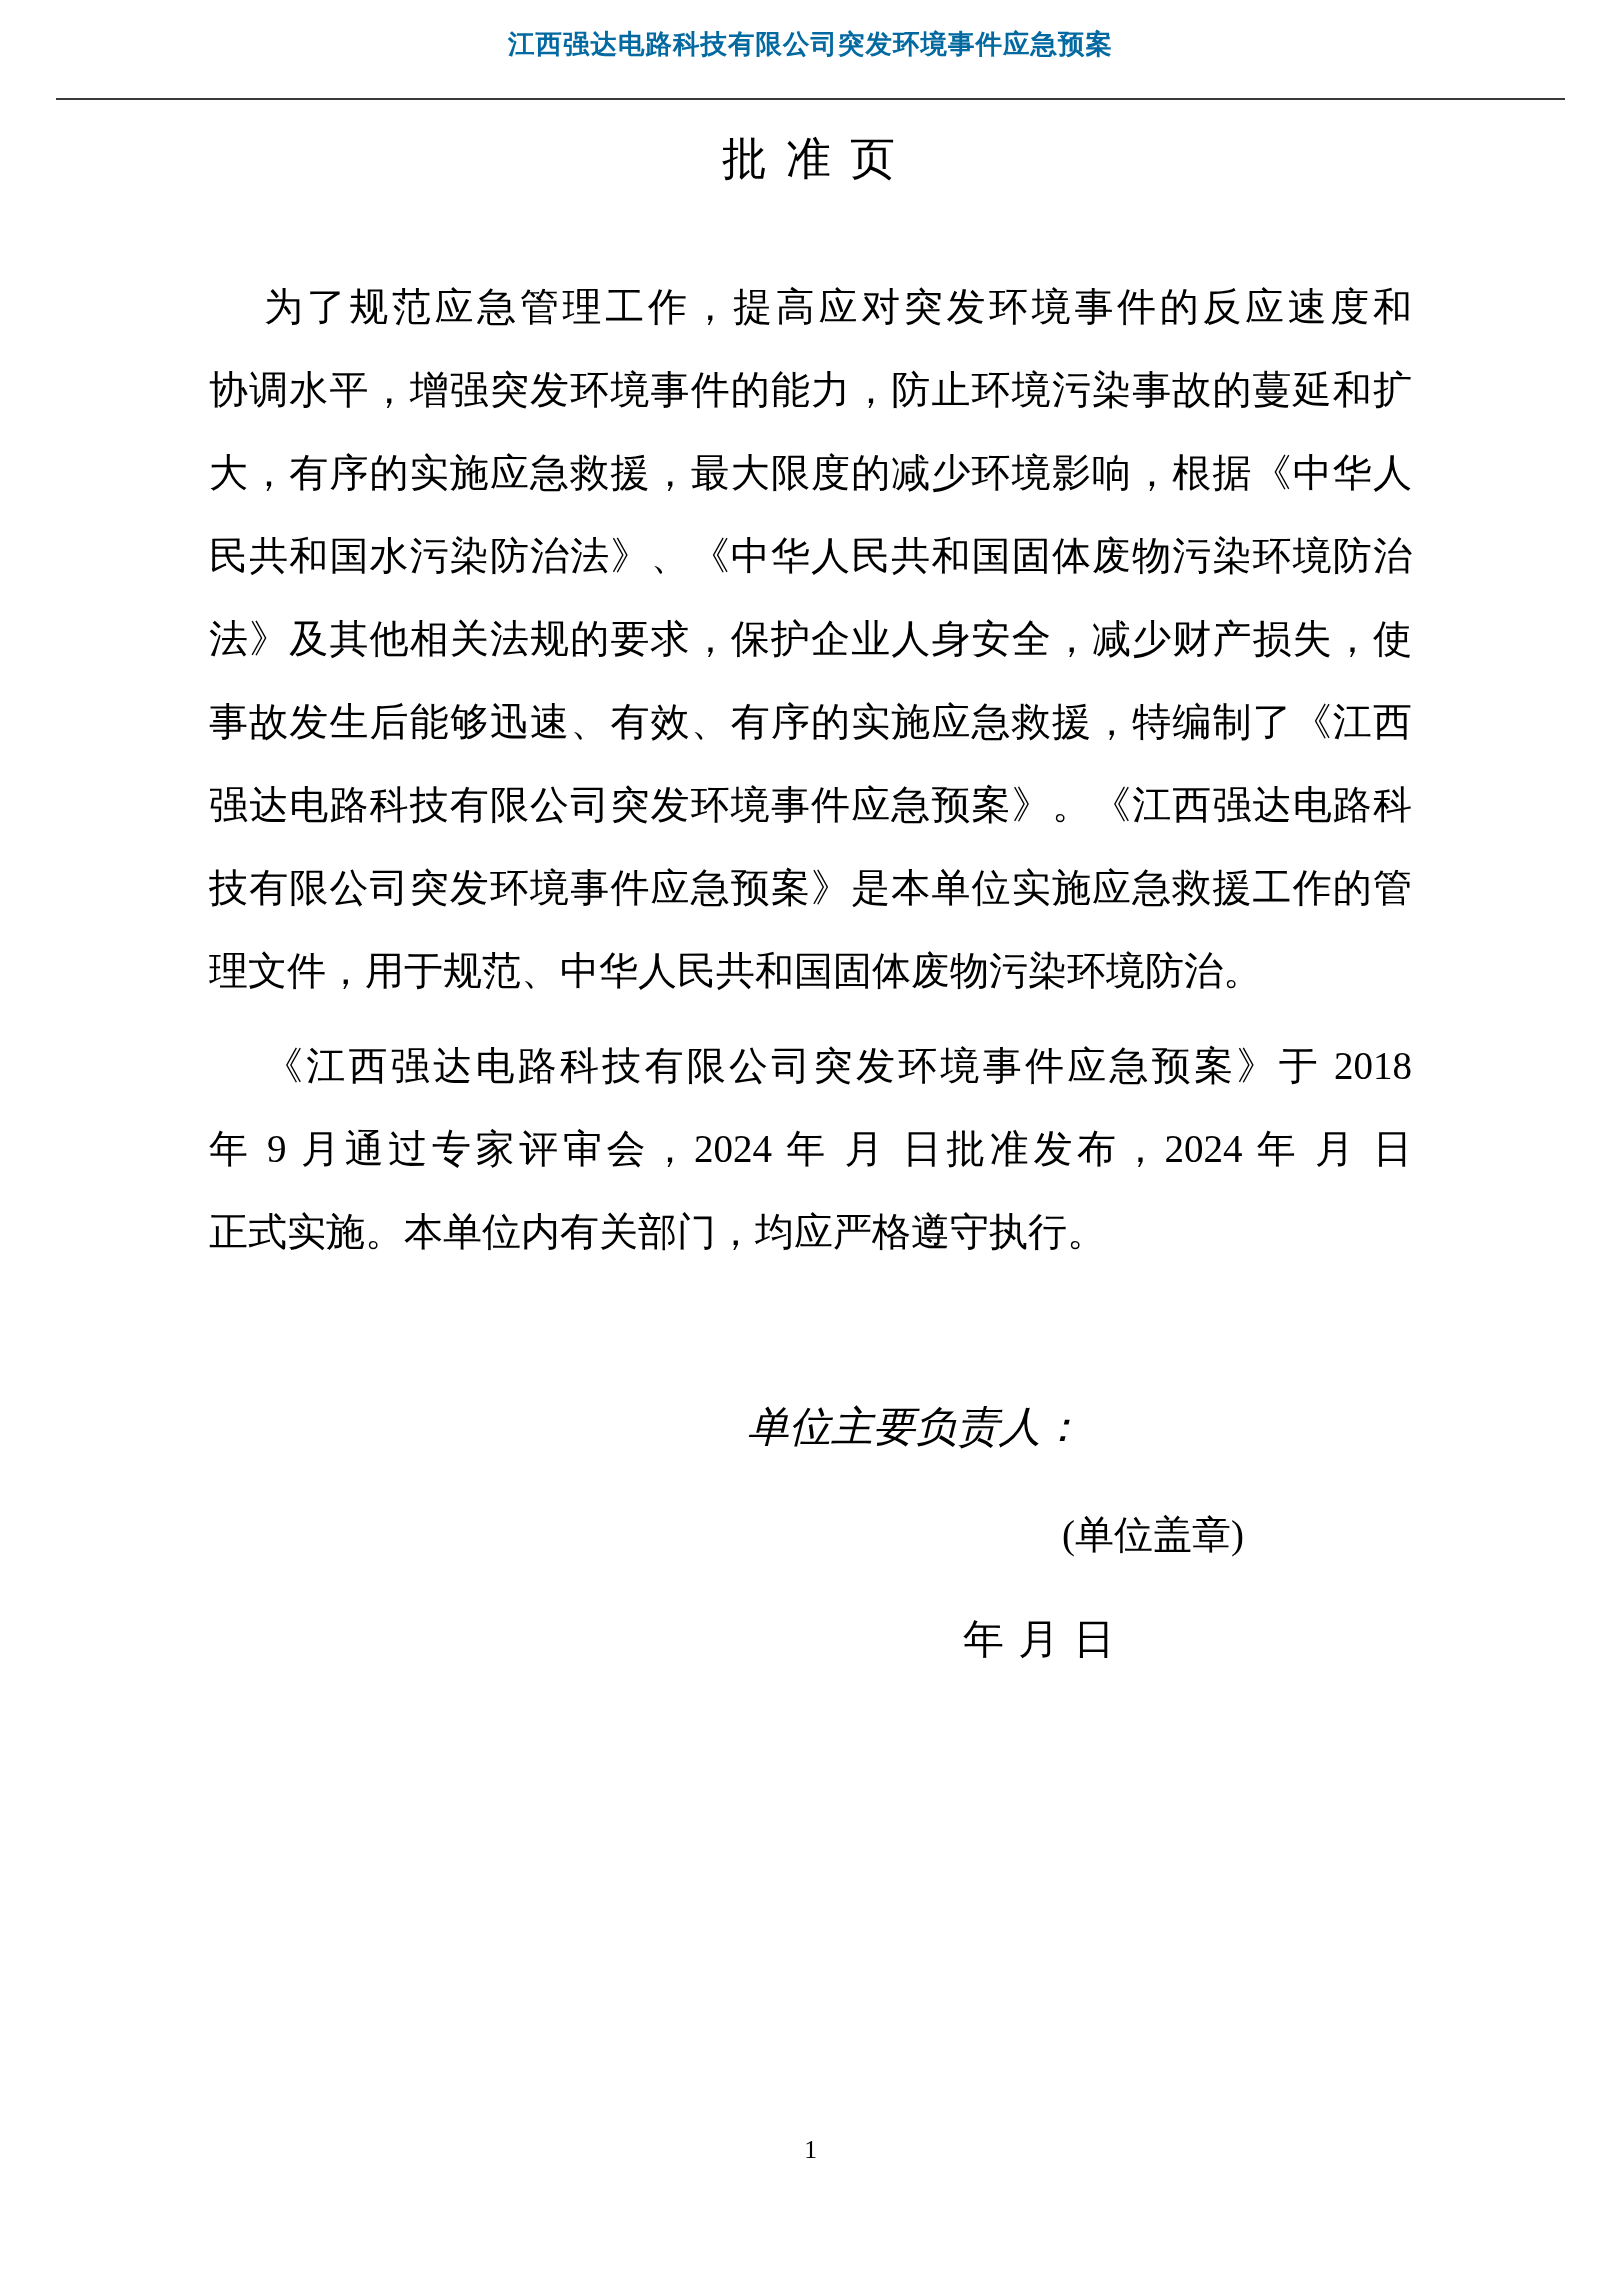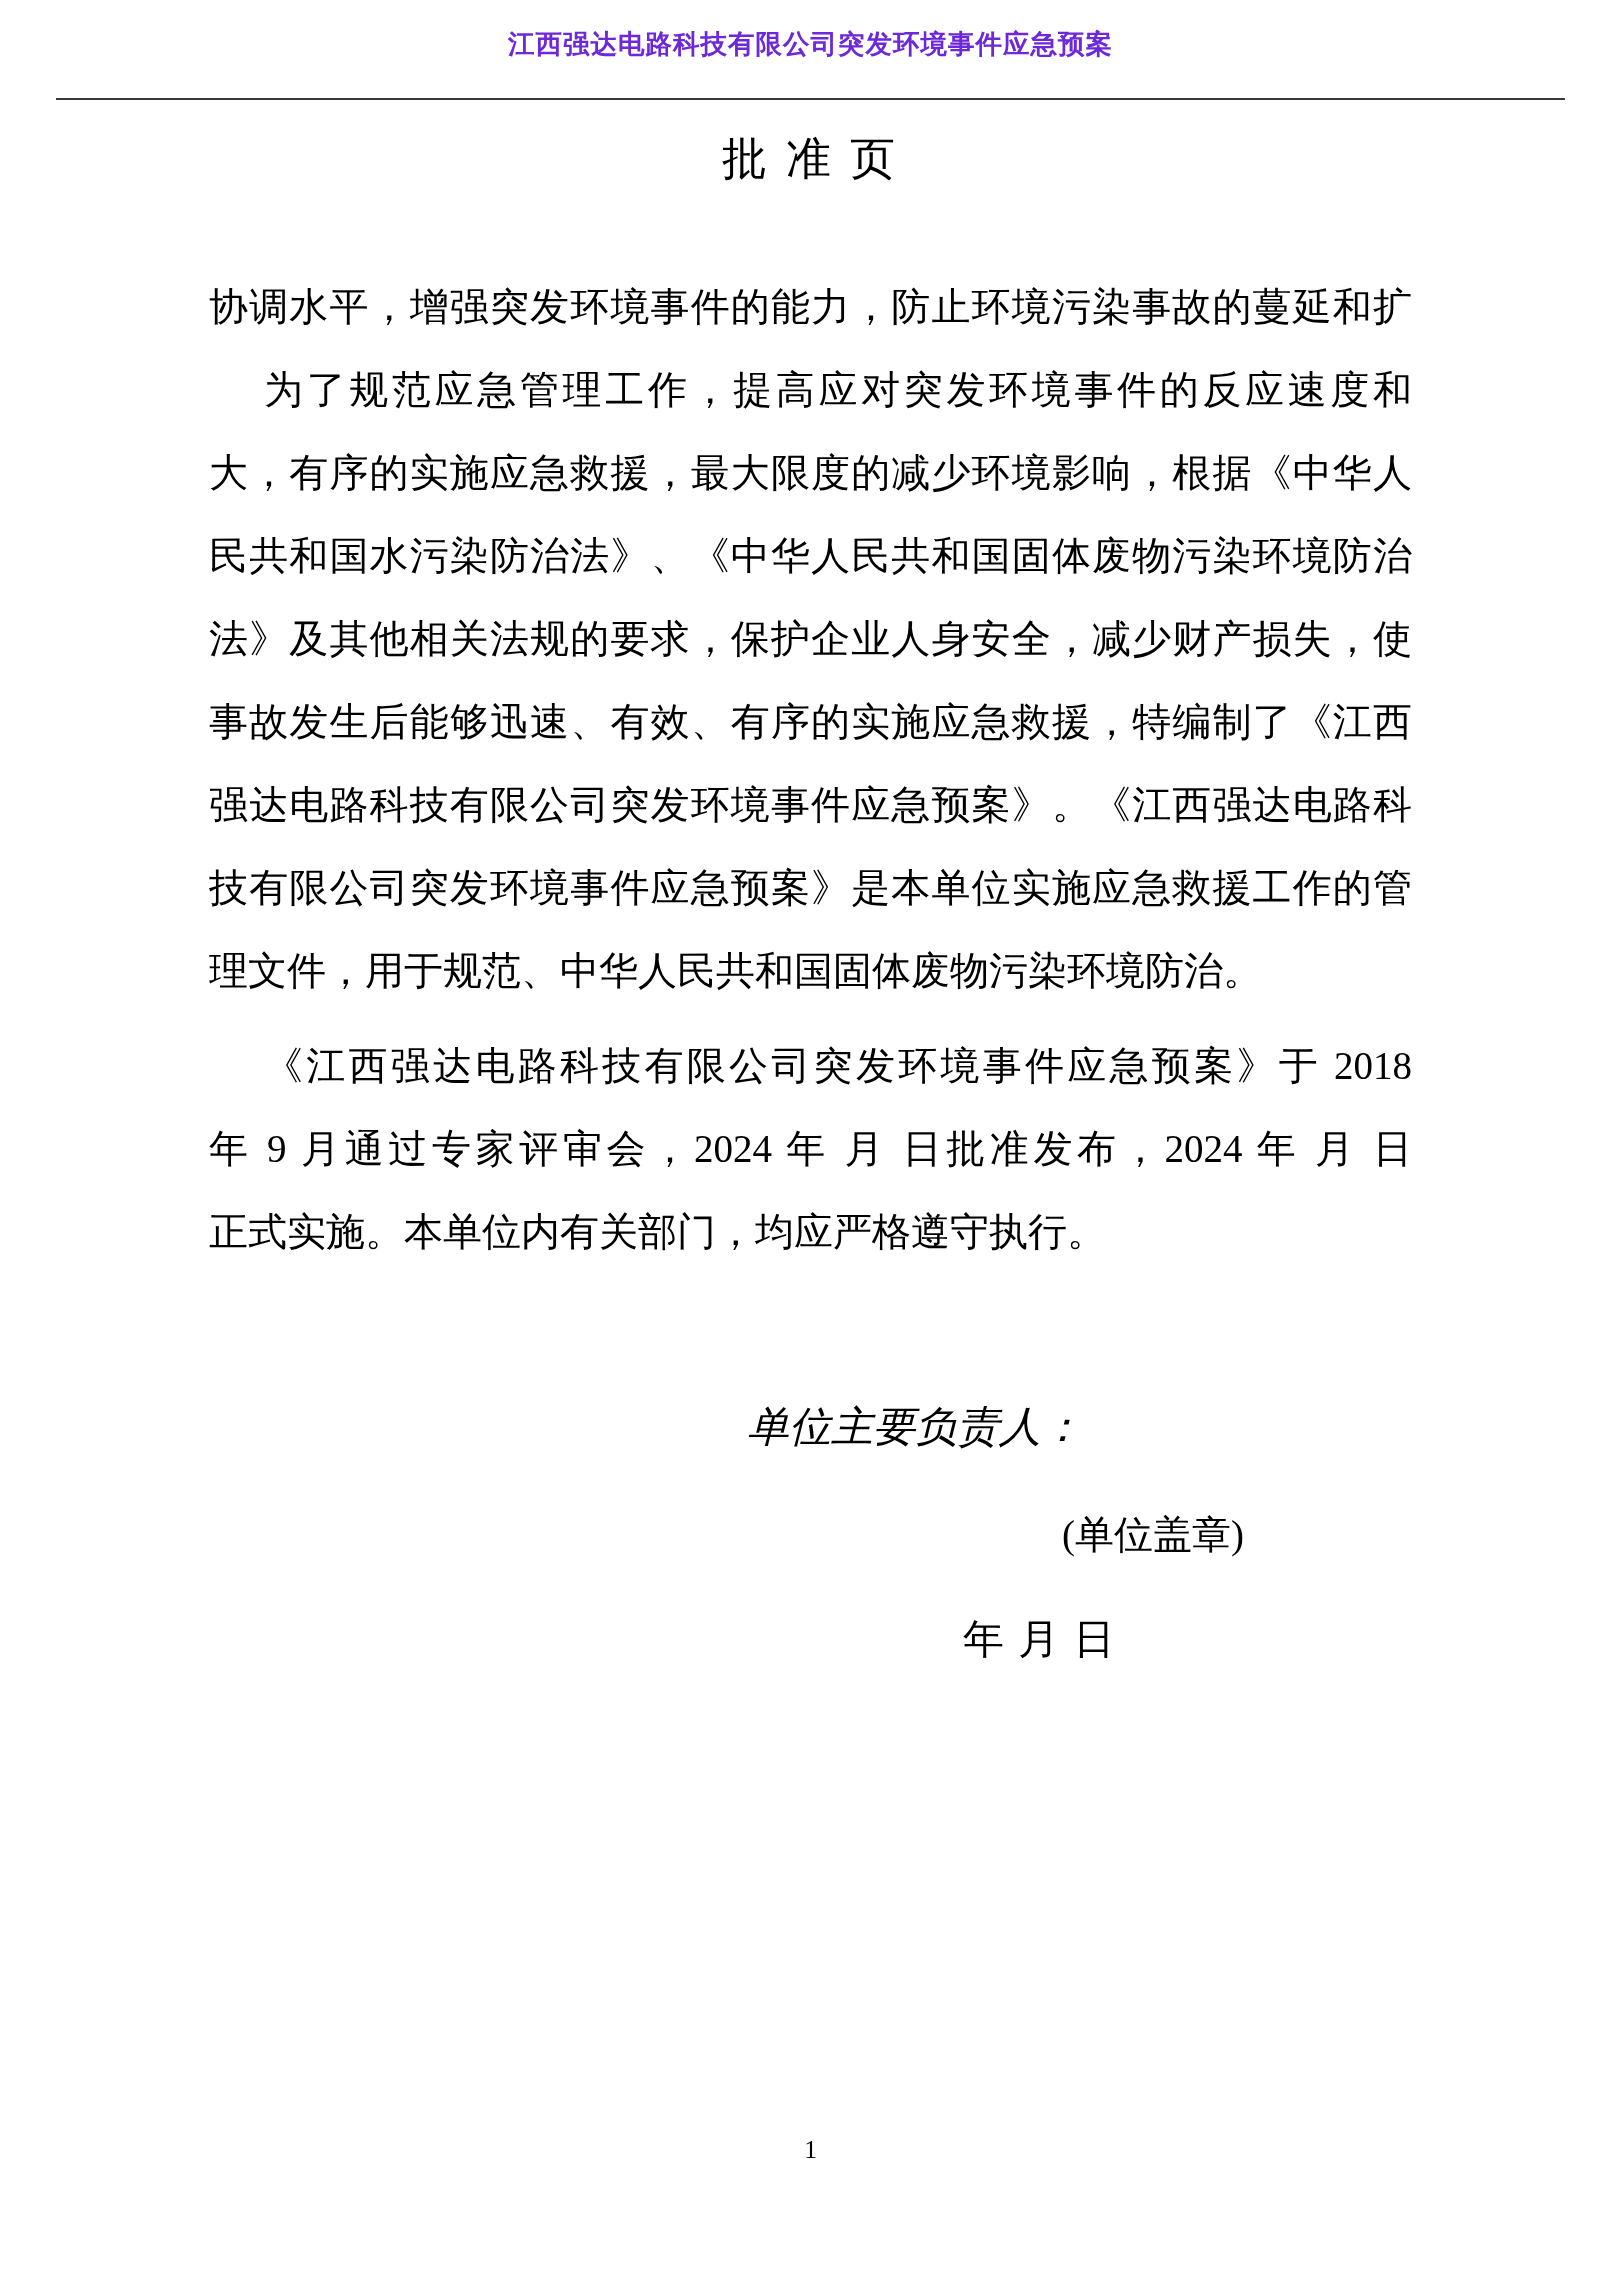--- a/index.html
+++ b/index.html
@@ -10,21 +10,21 @@
     background:#ffffff;
     font-family:"Liberation Serif","DejaVu Serif",serif;
     color:#000;
     overflow:hidden;
   }
   .doc-header {
     position:absolute; top:25.5px; left:0; right:0;
     text-align:center;
     font-size:26.5px; font-weight:bold;
     letter-spacing:1px;
-    color:#6d28d9;
+    color:#0369a1;
   }
   .header-rule {
     position:absolute; top:98px; left:56px; right:56px;
     border-top:2px solid #3a3a3a;
     height:0;
   }
   .doc-title {
     position:absolute; top:129px; left:0; right:0;
     margin:0;
     text-align:center;
@@ -72,22 +72,22 @@
 
   <div class="doc-header">江西强达电路科技有限公司突发环境事件应急预案</div>
 
   <div class="header-rule"></div>
 
   <h1 class="doc-title">批 准 页</h1>
 
   <div class="body-block">
 
     <div class="paragraph">
+      <div class="line first">为了规范应急管理工作，提高应对突发环境事件的反应速度和</div>
       <div class="line">协调水平，增强突发环境事件的能力，防止环境污染事故的蔓延和扩</div>
-      <div class="line first">为了规范应急管理工作，提高应对突发环境事件的反应速度和</div>
       <div class="line">大，有序的实施应急救援，最大限度的减少环境影响，根据《中华人</div>
       <div class="line">民共和国水污染防治法》、《中华人民共和国固体废物污染环境防治</div>
       <div class="line">法》及其他相关法规的要求，保护企业人身安全，减少财产损失，使</div>
       <div class="line">事故发生后能够迅速、有效、有序的实施应急救援，特编制了《江西</div>
       <div class="line">强达电路科技有限公司突发环境事件应急预案》。《江西强达电路科</div>
       <div class="line">技有限公司突发环境事件应急预案》是本单位实施应急救援工作的管</div>
       <div class="line last">理文件，用于规范、中华人民共和国固体废物污染环境防治。</div>
     </div>
 
     <div class="paragraph">

